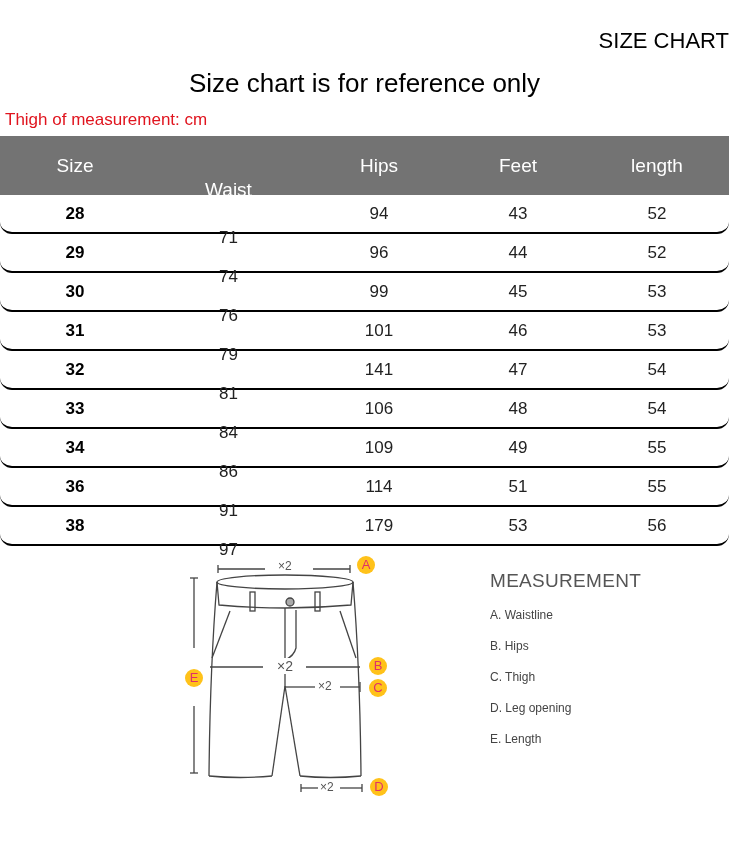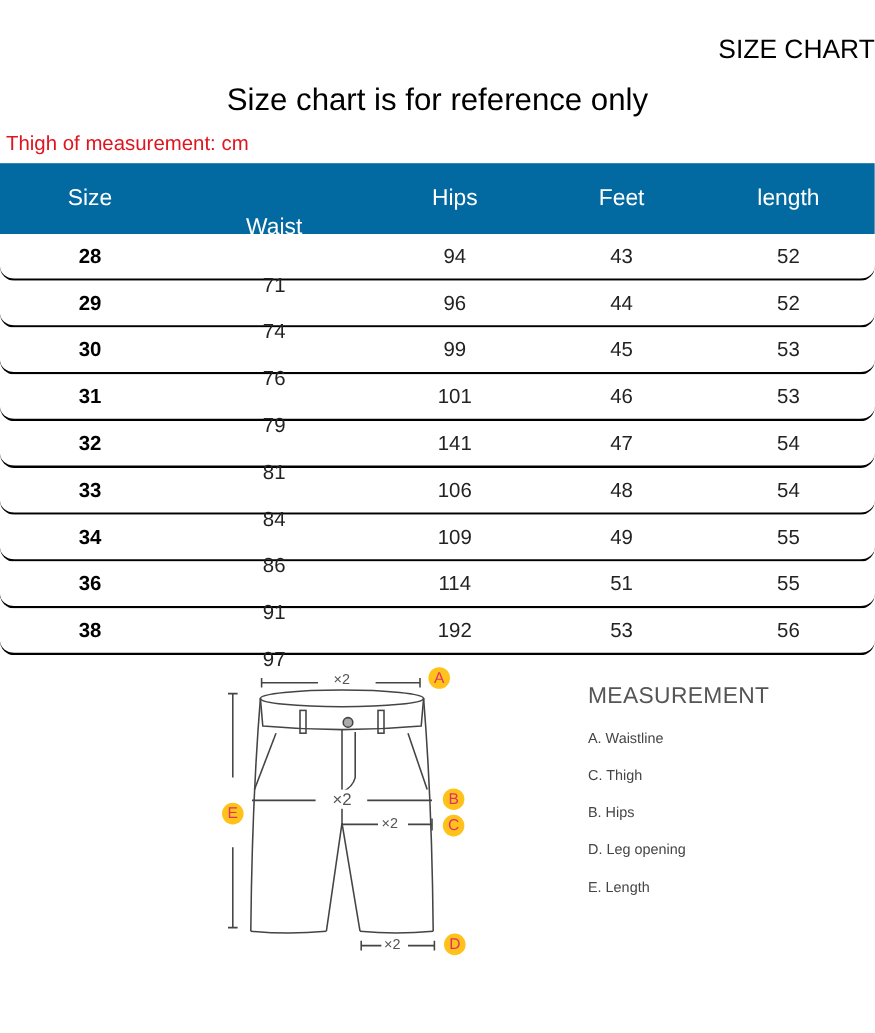--- a/index.html
+++ b/index.html
@@ -1,21 +1,21 @@
 <!DOCTYPE html>
 <html><head>
 <meta charset="utf-8">
 <style>
   html, body { margin: 0; padding: 0; background: #ffffff; }
   body { width: 729px; height: 861px; position: relative; overflow: hidden; font-family: "Liberation Sans", sans-serif; color: #000; }
   .title { position: absolute; left: 0; width: 729px; top: 28px; text-align: right; font-size: 22px; font-weight: 500; letter-spacing: 0px; }
   .subtitle { position: absolute; left: 0; width: 729px; top: 68px; text-align: center; font-size: 26px; }
   .unit { position: absolute; left: 5px; top: 110px; font-size: 17px; color: #e0141e; }
   .table { position: absolute; left: 0; top: 136px; width: 729px; }
-  .thead { display: flex; background: #0369a1; height: 59px; align-items: center; }
+  .thead { display: flex; background: #737373; height: 59px; align-items: center; }
   .thead span { color: #fff; font-size: 19px; text-align: center; }
   .row { display: flex; height: 37px; align-items: center; border-bottom: 2px solid #000; border-radius: 12px; }
   .row span { font-size: 17px; text-align: center; color: #222; }
   .row span.size { font-weight: bold; color: #000; }
   .c0 { width: 150px; }
   .c1 { width: 157px; margin-top: 48px; }
   .c2 { width: 144px; }
   .c3 { width: 134px; }
   .c4 { width: 144px; }
   .diagram { position: absolute; left: 180px; top: 548px; width: 230px; height: 260px; }
@@ -92,21 +92,21 @@
   <div class="row">
     <span class="c0 size">36</span>
     <span class="c1">91</span>
     <span class="c2">114</span>
     <span class="c3">51</span>
     <span class="c4">55</span>
   </div>
   <div class="row">
     <span class="c0 size">38</span>
     <span class="c1">97</span>
-    <span class="c2">192</span>
+    <span class="c2">179</span>
     <span class="c3">53</span>
     <span class="c4">56</span>
   </div>
 </div>
 
 <div class="diagram">
   <svg width="230" height="260" viewBox="0 0 230 260" style="position:absolute;left:0;top:0;">
     <g fill="none" stroke="#444" stroke-width="1.3">
 
       <line x1="38" y1="17" x2="38" y2="25"></line>
@@ -162,17 +162,17 @@
   <span class="badge" style="left:177px;top:8px;">A</span>
   <span class="badge" style="left:189px;top:109px;">B</span>
   <span class="badge" style="left:189px;top:131px;">C</span>
   <span class="badge" style="left:190px;top:230px;">D</span>
   <span class="badge" style="left:5px;top:121px;">E</span>
 </div>
 
 <div class="legend">
   <div class="legend-title">MEASUREMENT</div>
   <div class="legend-item">A. Waistline</div>
+  <div class="legend-item">B. Hips</div>
   <div class="legend-item">C. Thigh</div>
-  <div class="legend-item">B. Hips</div>
   <div class="legend-item">D. Leg opening</div>
   <div class="legend-item">E. Length</div>
 </div>
 
 </body></html>

